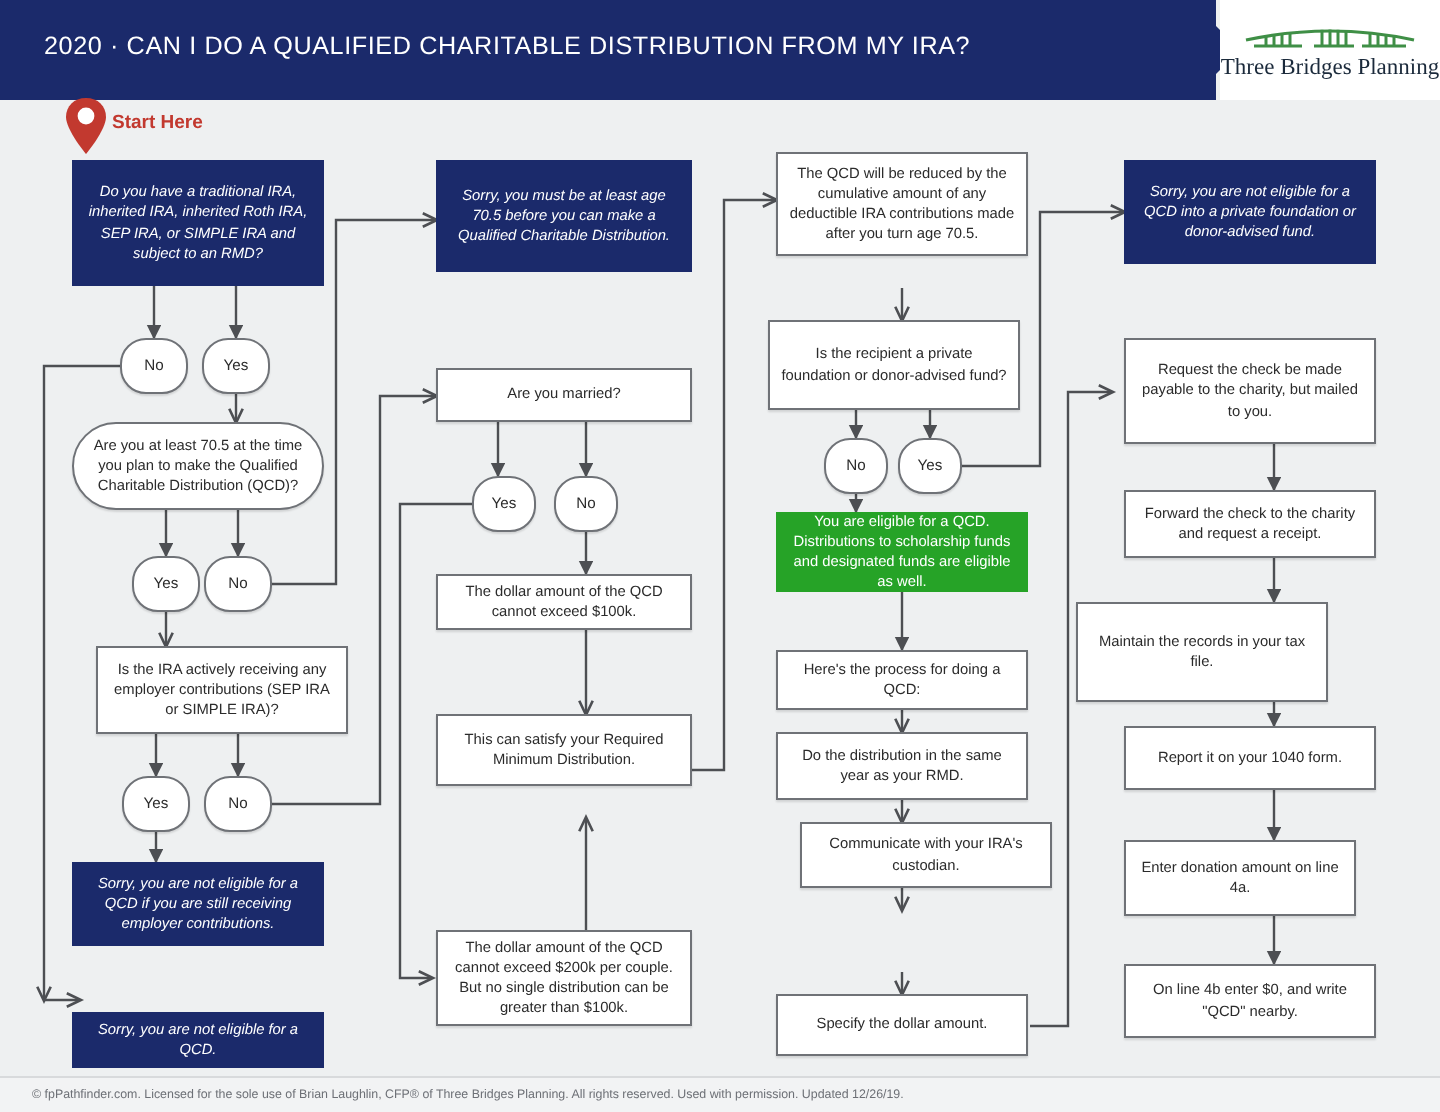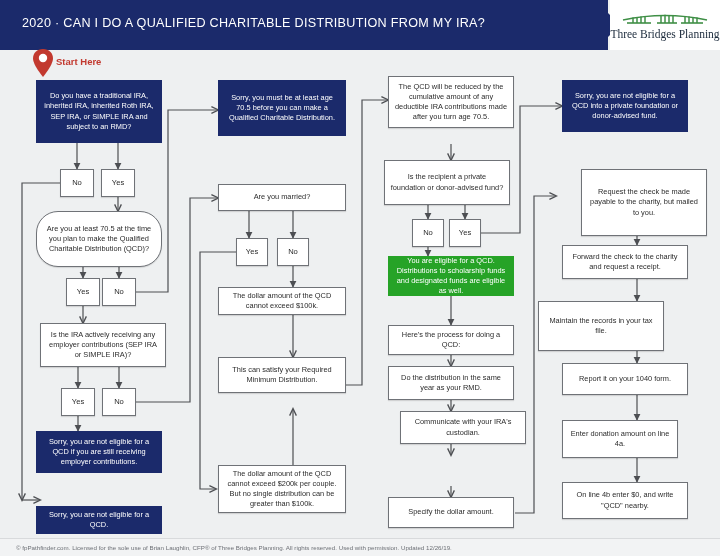--- a/index.html
+++ b/index.html
@@ -44,24 +44,24 @@
     position: absolute;
     display: flex; align-items: center; justify-content: center;
     text-align: center;
     font-size: 7.4px; line-height: 1.38;
     padding: 3px 5px;
     background: #ffffff;
     border: 1.3px solid #6f7277;
     color: #2b2b2b;
     box-shadow: 0 1px 1px rgba(0,0,0,.12);
   }
-  .node.navy { background:#1b2a6b; border-color:#1b2a6b; color:#ffffff; box-shadow:none; }
+  .node.navy { background:#1b2a6b; border-color:#1b2a6b; color:#ffffff; box-shadow:none;font-style:italic; }
   .node.green{ background:#26a327; border-color:#26a327; color:#ffffff; box-shadow:none; }
   .node.small{
-    font-size: 7.6px; padding:8px;
+    font-size: 7.6px; padding:8px;border-radius:13px;
   }
   .node span{ display:block; }
 
   
   #wires { position:absolute; left:0; top:0; width:720px; height:556px; pointer-events:none; }
 
   
   .footer {
     position:absolute; left:0; bottom:0; width:720px; height:18px;
     background:#f2f3f4; border-top:1px solid #d8dadc;
@@ -184,32 +184,32 @@
     <span>Do you have a traditional IRA, inherited IRA, inherited Roth IRA, SEP IRA, or SIMPLE IRA and subject to an RMD?</span>
   </div>
 
   <div class="node small" style="left:60px; top:169px; width:34px; height:28px;">
     <span>No</span>
   </div>
   <div class="node small" style="left:101px; top:169px; width:34px; height:28px;">
     <span>Yes</span>
   </div>
 
-  <div class="node" style="left:36px; top:211px; width:126px; height:56px;border-radius:22px;">
+  <div class="node" style="left:36px; top:211px; width:126px; height:44px;border-radius:22px;">
     <span>Are you at least 70.5 at the time you plan to make the Qualified Charitable Distribution (QCD)?</span>
   </div>
 
   <div class="node small" style="left:66px; top:278px; width:34px; height:28px;">
     <span>Yes</span>
   </div>
   <div class="node small" style="left:102px; top:278px; width:34px; height:28px;">
     <span>No</span>
   </div>
 
-  <div class="node" style="left:40px; top:323px; width:126px; height:44px;">
+  <div class="node" style="left:48px; top:323px; width:126px; height:44px;">
     <span>Is the IRA actively receiving any employer contributions (SEP IRA or SIMPLE IRA)?</span>
   </div>
 
   <div class="node small" style="left:61px; top:388px; width:34px; height:28px;">
     <span>Yes</span>
   </div>
   <div class="node small" style="left:102px; top:388px; width:34px; height:28px;">
     <span>No</span>
   </div>
 
@@ -281,21 +281,21 @@
 
 
   <div class="node" style="left:388px; top:497px; width:126px; height:31px;">
     <span>Specify the dollar amount.</span>
   </div>
 
   <div class="node navy" style="left:562px; top:80px; width:126px; height:52px;">
     <span>Sorry, you are not eligible for a QCD into a private foundation or donor-advised fund.</span>
   </div>
 
-  <div class="node" style="left:581px; top:169px; width:126px; height:67px;">
+  <div class="node" style="left:562px; top:169px; width:126px; height:53px;">
     <span>Request the check be made payable to the charity, but mailed to you.</span>
   </div>
 
   <div class="node" style="left:562px; top:245px; width:126px; height:34px;">
     <span>Forward the check to the charity and request a receipt.</span>
   </div>
 
   <div class="node" style="left:538px; top:301px; width:126px; height:50px;">
     <span>Maintain the records in your tax file.</span>
   </div>

